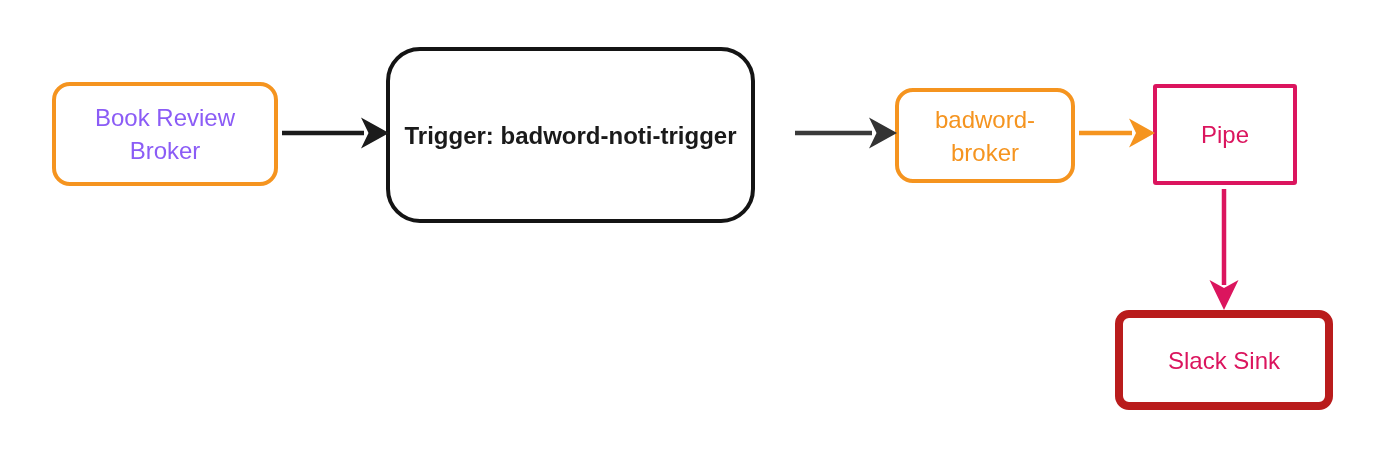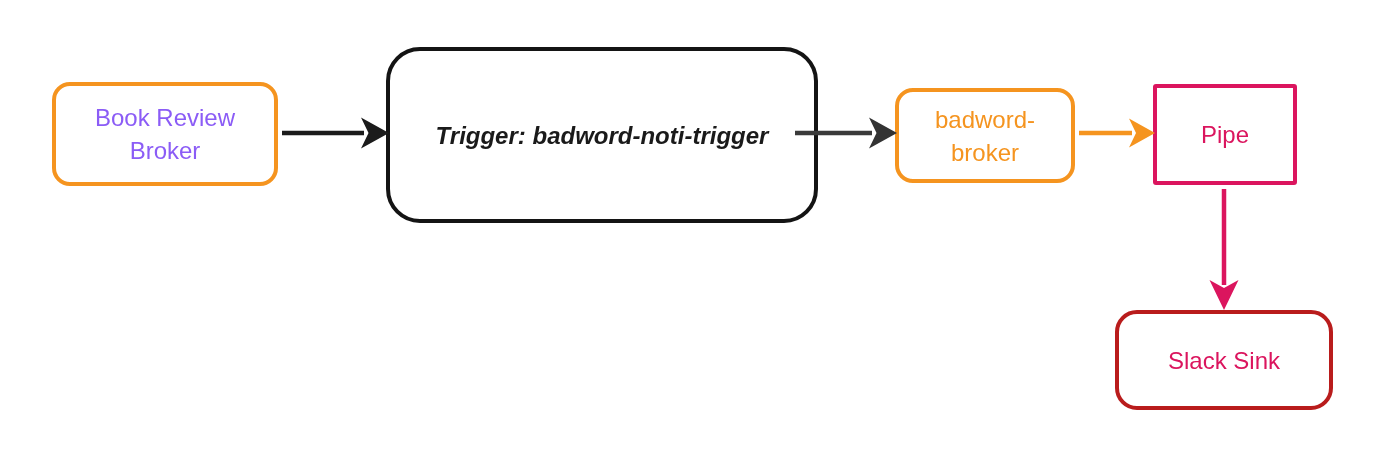--- a/index.html
+++ b/index.html
@@ -30,42 +30,41 @@
   .node .line { display: block; white-space: nowrap; }
 
   
   .node-brb {
     left: 52px; top: 82px; width: 226px; height: 104px;
     border: 4px solid #F5941F; border-radius: 18px;
     color: #8b5cf6;
   }
   
   .node-trigger {
-    left: 386px; top: 47px; width: 432px; height: 176px;
+    left: 386px; top: 47px; width: 369px; height: 176px;
     border: 4px solid #141414; border-radius: 34px;
     color: #1a1a1a;
-    font-style: italic;
   }
   .node-trigger .bold, .node-trigger b { font-weight: bold; }
   
   .node-bwb {
     left: 895px; top: 88px; width: 180px; height: 95px;
     border: 4px solid #F5941F; border-radius: 18px;
     color: #F5941F;
   }
   
   .node-pipe {
     left: 1153px; top: 84px; width: 144px; height: 101px;
     border: 4px solid #DB155E; border-radius: 3px;
     color: #DB155E;
   }
   
   .node-slack {
     left: 1115px; top: 310px; width: 218px; height: 100px;
-    border: 4px solid #b91c1c; border-radius: 22px;
+    border: 8px solid #b91c1c; border-radius: 14px;
     color: #DB155E;
   }
   .edges {
     position: absolute;
     left: 0; top: 0;
     width: 1375px; height: 465px;
     pointer-events: none;
   }
 </style>
 </head>

